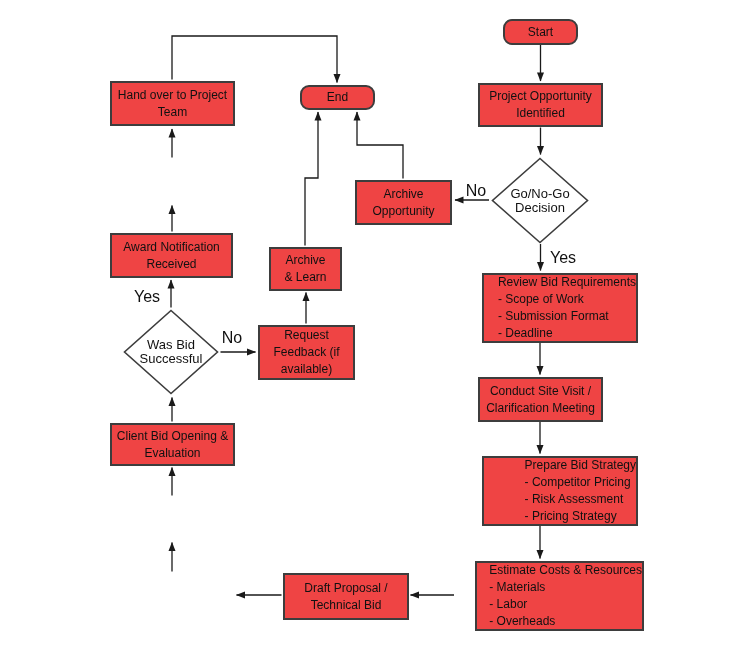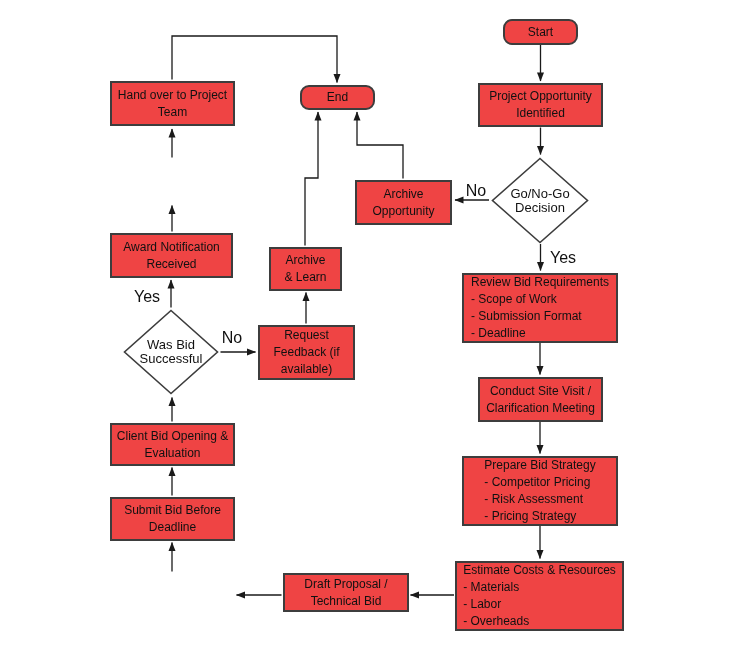--- a/index.html
+++ b/index.html
@@ -37,22 +37,23 @@
   }
   .terminator {
     border-radius: 9px;
   }
   .node .lbl {
     display: block;
   }
   .list-node {
     text-align: left;
     flex-direction: column;
-    align-items: center;
+    align-items: flex-end;
     justify-content: center;
+    margin-left: 20px;
   }
   .list-inner {
     text-align: left;
   }
   .diamond {
     position: absolute;
     box-sizing: border-box;
     display: flex;
     align-items: center;
     justify-content: center;
@@ -157,28 +158,25 @@
 
   <div class="node list-node" style="left:455px;top:561px;width:169px;height:70px">
     <div class="list-inner">
       <div>Estimate Costs &amp; Resources</div>
       <div>- Materials</div>
       <div>- Labor</div>
       <div>- Overheads</div>
     </div>
   </div>
 
-  <div class="node" style="left:283px;top:573px;width:126px;height:39px">
+  <div class="node" style="left:283px;top:573px;width:126px;height:47px">
     <span class="lbl" style="width:100px">Draft Proposal / Technical Bid</span>
   </div>
 
 
-  <div class="node" style="left:110px;top:497px;width:125px;height:44px">
-    <span class="lbl" style="width:105px">Submit Bid Before Deadline</span>
-  </div>
 
   <div class="node" style="left:110px;top:423px;width:125px;height:43px">
     <span class="lbl" style="width:114px">Client Bid Opening &amp; Evaluation</span>
   </div>
 
   <div class="diamond" style="left:123px;top:309px;width:96px;height:86px">
     <svg viewBox="0 0 96 86" preserveAspectRatio="none">
       <polygon points="48,1.5 94.5,43 48,84.5 1.5,43" fill="#ffffff" stroke="#3d3d3d" stroke-width="1.6"></polygon>
     </svg>
     <span class="dlabel" style="width:72px">Was Bid Successful</span>

